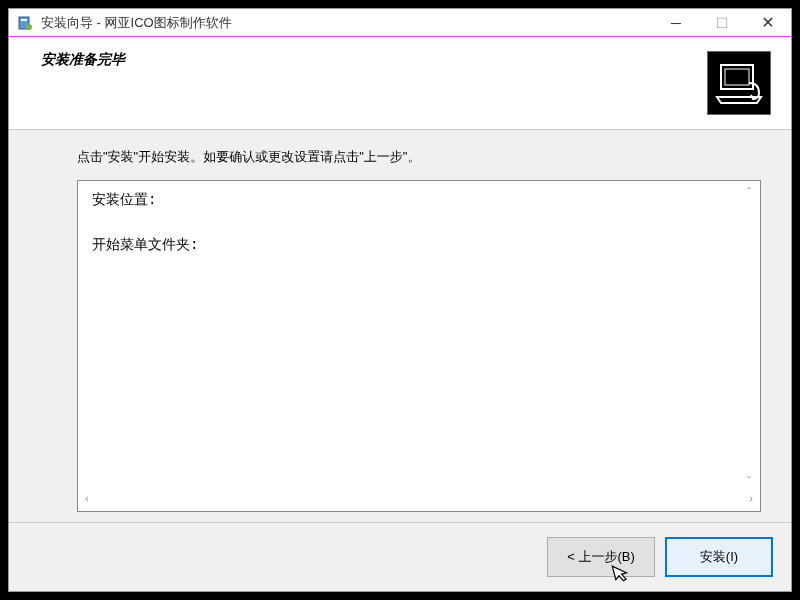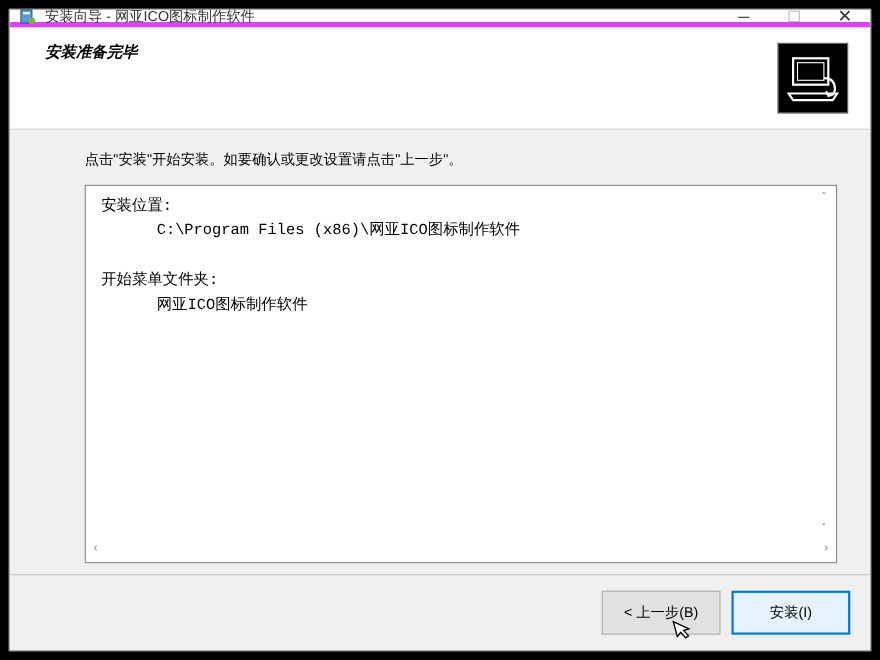--- a/index.html
+++ b/index.html
@@ -17,25 +17,25 @@
       top: 8px;
       left: 8px;
       width: 784px;
       height: 584px;
       background: #fff;
       border: 1px solid #999;
       display: flex;
       flex-direction: column;
     }
     .titlebar {
-      height: 16px;
-      background: #fff;
-      display: flex;
-      align-items: center;
-      border-bottom: 5px solid #d946ef;
+      height: 28px;
+      background: #fff;
+      display: flex;
+      align-items: center;
+      border-bottom: 1px solid #d946ef;
     }
     .titlebar-icon {
       width: 16px;
       height: 16px;
       margin: 0 8px;
       display: flex;
       align-items: center;
       justify-content: center;
     }
     .titlebar-title {
@@ -207,24 +207,22 @@
         <path d="M 38 28 Q 48 28 48 38 Q 48 44 42 44" fill="none" stroke="#fff" stroke-width="2"></path>
         <path d="M 40 40 L 42 44 L 46 42" fill="none" stroke="#fff" stroke-width="2"></path>
       </svg>
     </div>
   </div>
 
   <div class="content">
     <div class="instruction">点击"安装"开始安装。如要确认或更改设置请点击"上一步"。</div>
     <div class="summary-box">
       <div class="summary-line">安装位置:</div>
-      <div class="summary-line">      C:\Program Files (x86)\网亚ICO图标制作软件</div>
       <div class="summary-line">&nbsp;</div>
       <div class="summary-line">开始菜单文件夹:</div>
-      <div class="summary-line">      网亚ICO图标制作软件</div>
       <div class="scroll-up">ˆ</div>
       <div class="scroll-down">ˇ</div>
       <div class="hscroll">
         <span>‹</span>
         <span>›</span>
       </div>
     </div>
   </div>
 
   <div class="footer">

